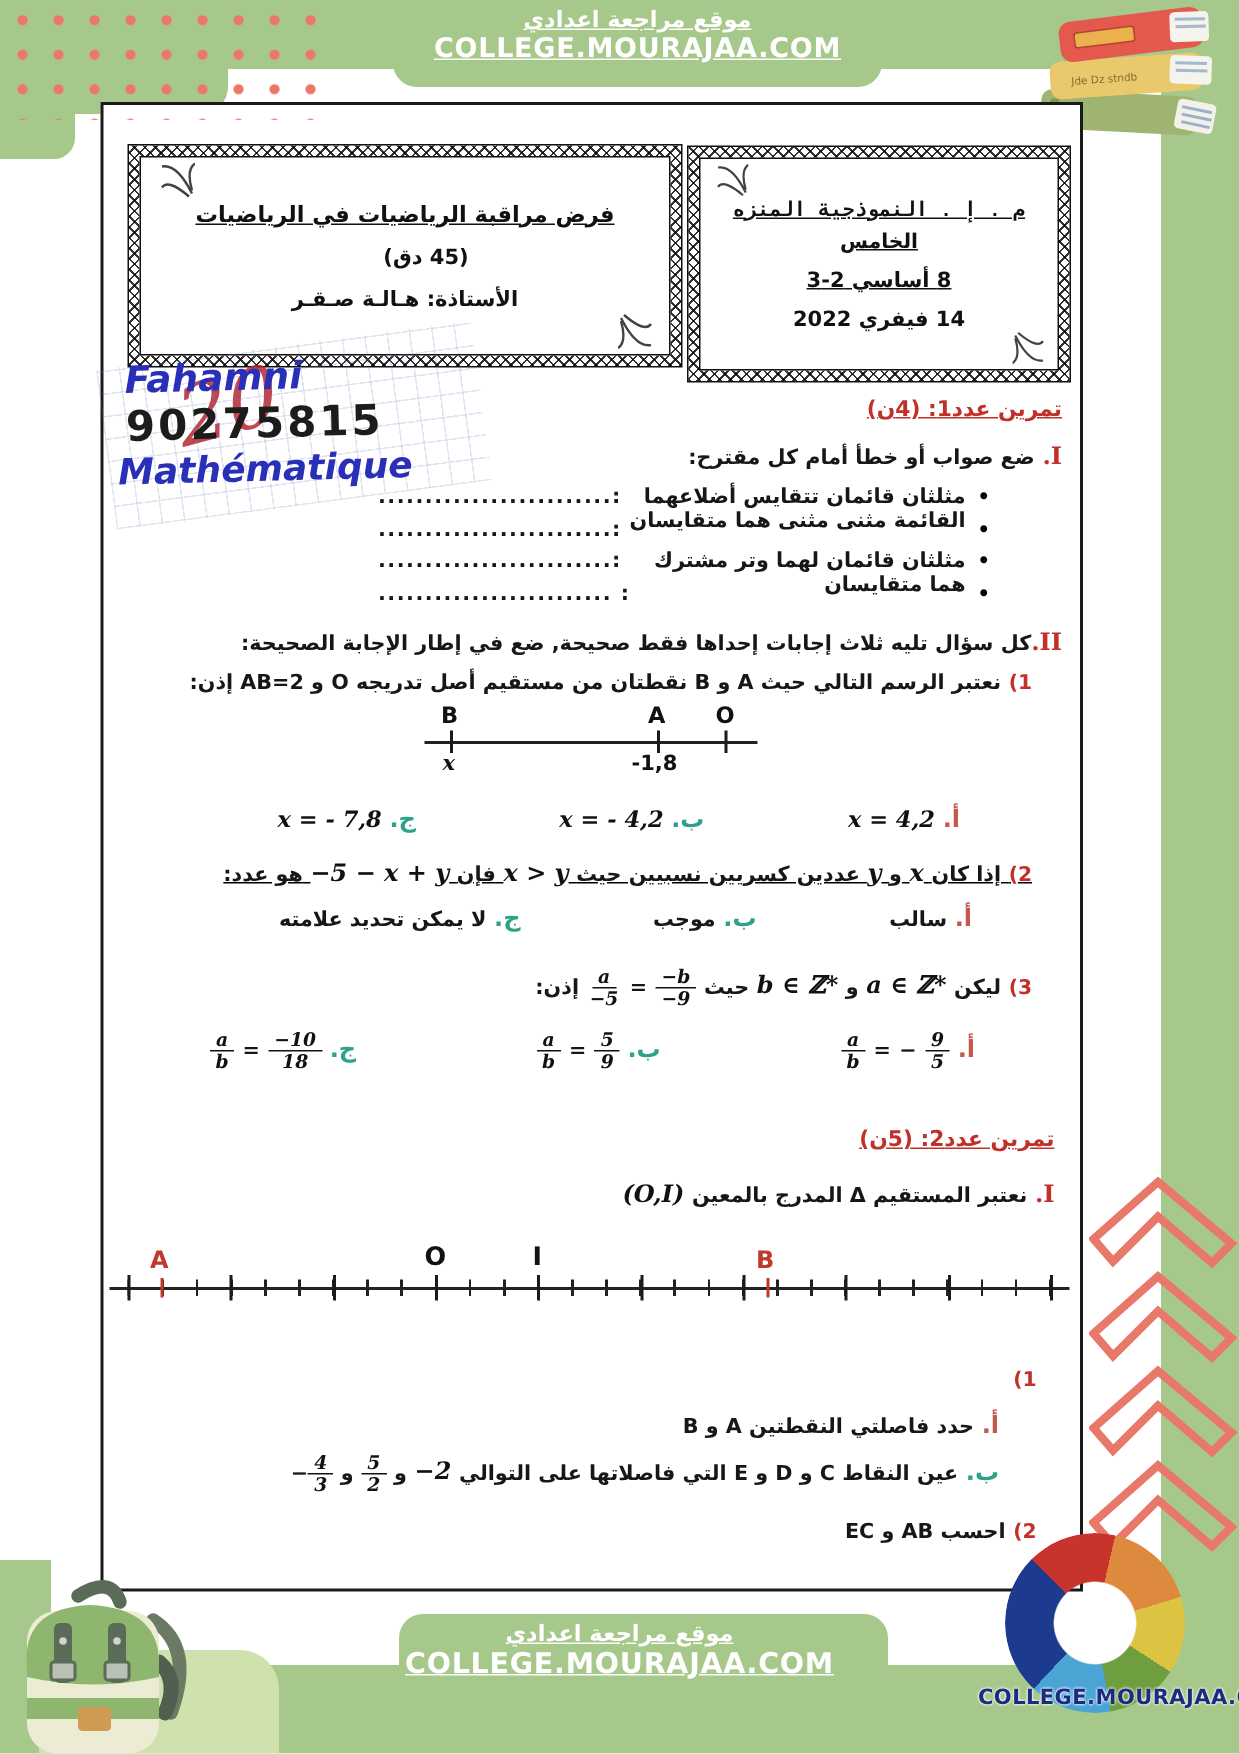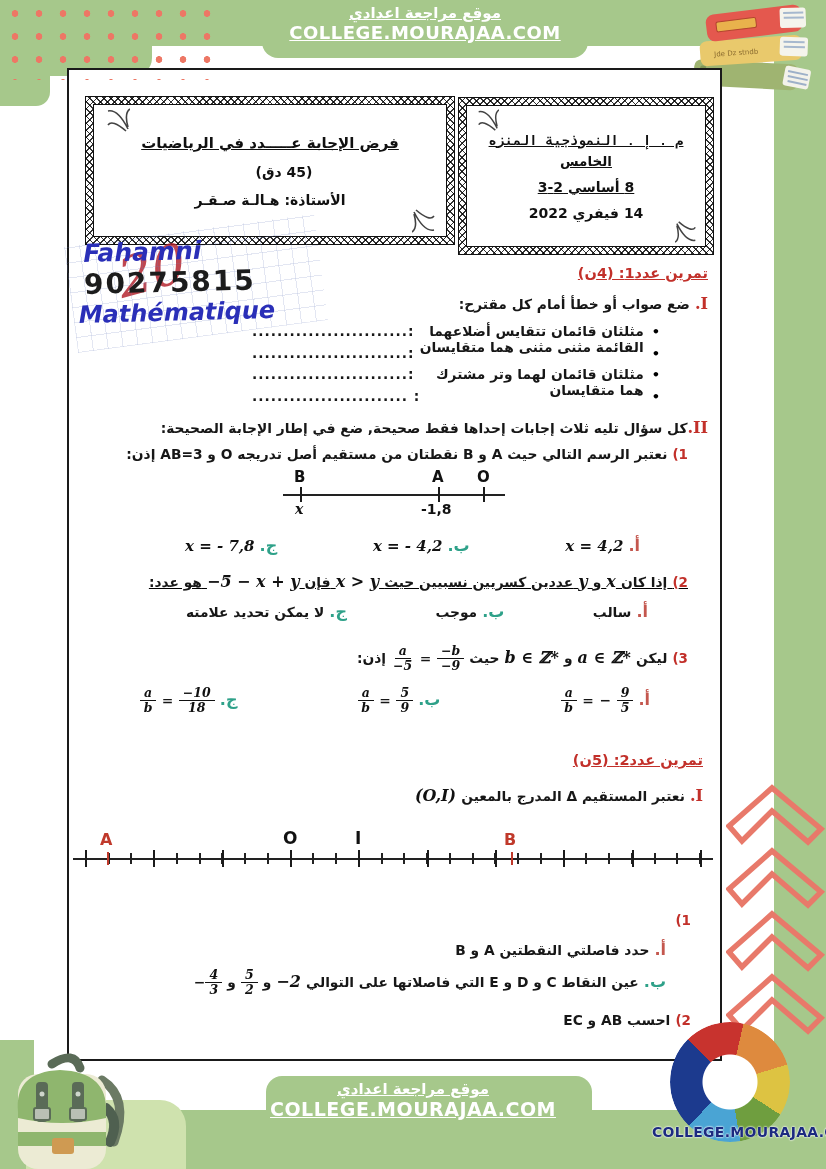--- a/index.html
+++ b/index.html
@@ -139,21 +139,21 @@
 <div class="abs paper"></div>
 
 <div class="abs deco-box box-left">
   <div class="deco-in rtl">
     <svg class="orn" style="top:2px;left:10px;" width="26" height="26" viewBox="0 0 26 26">
       <path d="M24,22 q-10,-20 -20,-18 M22,24 q-14,-12 -18,-6 M24,20 q-4,-14 2,-18" fill="none" stroke="#222" stroke-width="1.6"></path>
     </svg>
     <svg class="orn" style="bottom:2px;right:8px;transform:rotate(180deg);" width="26" height="26" viewBox="0 0 26 26">
       <path d="M24,22 q-10,-20 -20,-18 M22,24 q-14,-12 -18,-6 M24,20 q-4,-14 2,-18" fill="none" stroke="#222" stroke-width="1.6"></path>
     </svg>
-    <div class="it u" style="font-size:15px;">فرض الإجابة عـــــدد في الرياضيات</div>
+    <div class="it u" style="font-size:15px;">فرض مراقبة الرياضيات في الرياضيات</div>
     <div class="it" style="font-size:14px;margin-top:12px;margin-left:28px;">(45 دق)</div>
     <div class="it" style="font-size:14px;margin-top:12px;">الأستاذة: هـالـة صـقـر</div>
   </div>
 </div>
 
 <div class="abs deco-box box-right">
   <div class="deco-in rtl">
     <svg class="orn" style="top:2px;left:8px;" width="24" height="24" viewBox="0 0 26 26">
       <path d="M24,22 q-10,-20 -20,-18 M22,24 q-14,-12 -18,-6 M24,20 q-4,-14 2,-18" fill="none" stroke="#222" stroke-width="1.6"></path>
     </svg>
@@ -202,21 +202,21 @@
     <span class="t b-dots">: .........................</span>
   </div>
 </div>
 
 <div class="abs line rtl" style="top:418px;right:118px;">
   <span class="roman">II.</span><span class="t">كل سؤال تليه ثلاث إجابات إحداها فقط صحيحة, ضع في إطار الإجابة الصحيحة:</span>
 </div>
 
 <div class="abs line rtl" style="top:444px;right:138px;">
   <span class="xred" style="font-size:13.5px;">1)</span>
-  <span class="t">نعتبر الرسم التالي حيث A و B نقطتان من مستقيم أصل تدريجه O و AB=3 إذن:</span>
+  <span class="t">نعتبر الرسم التالي حيث A و B نقطتان من مستقيم أصل تدريجه O و AB=2 إذن:</span>
 </div>
 
 <div class="abs nl" style="left:283px;top:468px;width:222px;height:54px;">
   <div class="base" style="left:0;right:0;top:26px;"></div>
   <div class="tickv" style="left:17px;top:19px;height:15px;"></div>
   <div class="tickv" style="left:155px;top:19px;height:15px;"></div>
   <div class="tickv" style="left:200px;top:19px;height:15px;"></div>
   <span class="nlbl" style="left:11px;top:0;">B</span>
   <span class="nlbl" style="left:149px;top:0;">A</span>
   <span class="nlbl" style="left:194px;top:0;">O</span>

